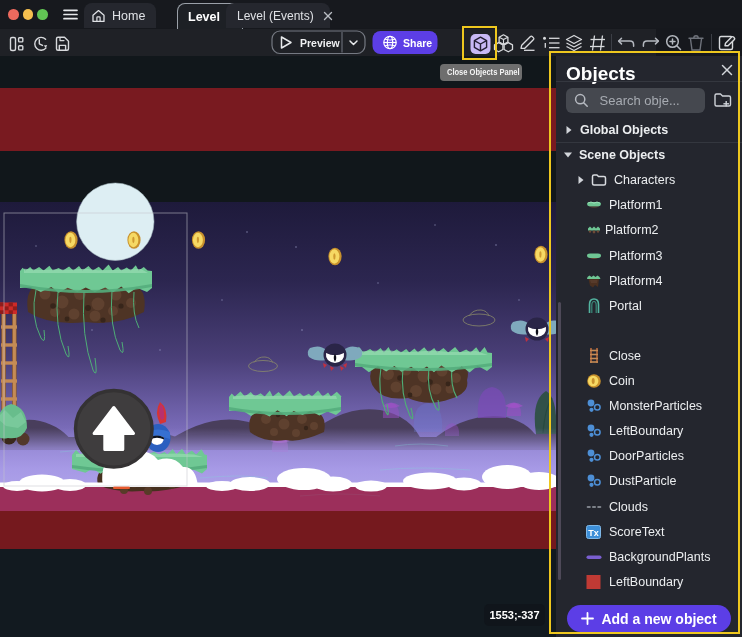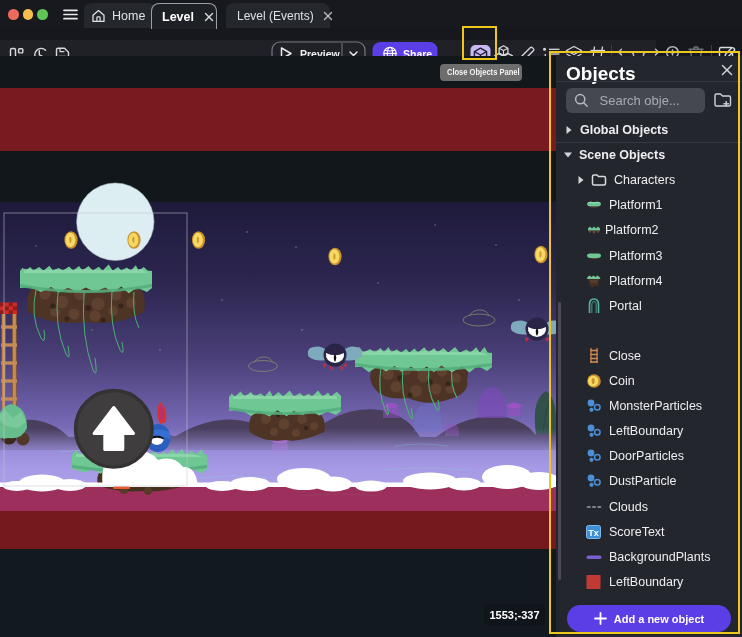--- a/index.html
+++ b/index.html
@@ -8,21 +8,21 @@
   #app { position:relative; width:742px; height:637px; }
   .abs { position:absolute; }
 
   
   #tabbar { position:absolute; left:0; top:0; width:742px; height:28px; background:#17191e; }
   .dot { position:absolute; top:9px; width:10.5px; height:10.5px; border-radius:50%; }
   .tab { position:absolute; top:3px; height:25px; border-radius:8px 8px 0 0;
     display:flex; align-items:center; color:#dfe1e5; font-size:12.5px; white-space:nowrap; }
   .tab svg { flex:none; }
   
-  #toolbar { position:absolute; left:0; top:40px; width:656px; height:28px; background:#1f2126; }
+  #toolbar { position:absolute; left:0; top:29px; width:656px; height:28px; background:#1f2126; }
 
   
   #panel { position:absolute; left:556px; top:56px; width:186px; height:581px; background:#24262e; }
   .prow { position:absolute; left:0; width:210px; height:25px; display:flex; align-items:center; color:#eceef0; font-size:12.5px; }
   .kebab { position:absolute; right:15px; top:50%; margin-top:-6px; width:3px; height:12px; }
   .kebab i { display:block; width:2.6px; height:2.6px; border-radius:50%; background:#a2a6ae; margin-bottom:1.9px; }
 
   #hlbox { position:absolute; left:549px; top:51px; width:191px; height:583px;
     border:2px solid #eec71e; pointer-events:none; }
   #cubebox { position:absolute; left:462px; top:26px; width:35px; height:34px;
@@ -46,21 +46,21 @@
           <line x1="1" y1="9.7" x2="14" y2="9.7"></line>
       </g>
     </svg>
     <div class="tab" style="left:84px;width:72px;background:#25272e">
       <svg style="margin-left:7px" width="15" height="14" viewBox="0 0 15 14">
         <path d="M2 6.2 L7.5 1.6 L13 6.2 L13 12.4 L2 12.4 Z" fill="none" stroke="#dfe1e5" stroke-width="1.3" stroke-linejoin="round"></path>
         <path d="M5.9 12.2 L5.9 8.6 Q5.9 7.8 6.7 7.8 L8.3 7.8 Q9.1 7.8 9.1 8.6 L9.1 12.2" fill="none" stroke="#dfe1e5" stroke-width="1.2"></path>
       </svg>
       <span style="margin-left:6px">Home</span>
     </div>
-    <div class="tab" style="left:151px;width:66px;background:#1d2025;border:1px solid #9aa0a8;border-bottom:none;height:26px;color:#fff;font-weight:bold">
+    <div class="tab" style="left:177px;width:66px;background:#1d2025;border:1px solid #9aa0a8;border-bottom:none;height:26px;color:#fff;font-weight:bold">
       <span style="margin-left:10px">Level</span>
       <svg style="margin-left:10px" width="10" height="10" viewBox="0 0 10 10">
         <g stroke="#d6d9dd" stroke-width="1.4" stroke-linecap="round">
             <line x1="1.5" y1="1.5" x2="8.5" y2="8.5"></line>
             <line x1="8.5" y1="1.5" x2="1.5" y2="8.5"></line>
           </g>
       </svg>
     </div>
     <div class="tab" style="left:226px;width:104px;background:#25272e;font-size:12px">
       <span style="margin-left:11px">Level (Events)</span>
@@ -717,21 +717,21 @@
         <rect x="1.5" y="1" width="14" height="14" fill="#c03a34"></rect>
       </svg>
       <span style="margin-left:6px">LeftBoundary</span>
       <span class="kebab">
           <i></i>
           <i></i>
           <i></i>
         </span>
     </div>
     <div class="abs" style="left:1.5px;top:246px;width:3px;height:278px;background:#56505f;border-radius:2px;opacity:0.85"></div>
-    <div class="abs" style="left:11px;top:549px;width:164px;height:27px;background:#5c3ee6;border-radius:14px;color:#fff;font-size:11px;font-weight:bold;display:flex;align-items:center;justify-content:center">
+    <div class="abs" style="left:11px;top:549px;width:164px;height:27px;background:#5c3ee6;border-radius:14px;color:#fff;font-size:14px;font-weight:bold;display:flex;align-items:center;justify-content:center">
       <svg style="margin-right:7px" width="13" height="13" viewBox="0 0 13 13">
           <g stroke="#fff" stroke-width="1.8" stroke-linecap="round">
             <line x1="6.5" y1="1" x2="6.5" y2="12"></line>
             <line x1="1" y1="6.5" x2="12" y2="6.5"></line>
           </g>
         </svg>
       Add a new object
     </div>
   </div>
   <div id="hlbox"></div>

